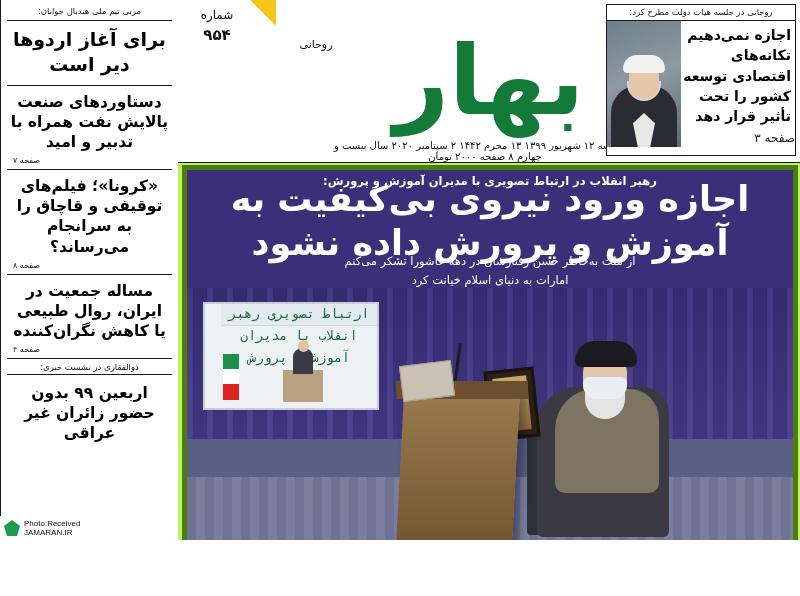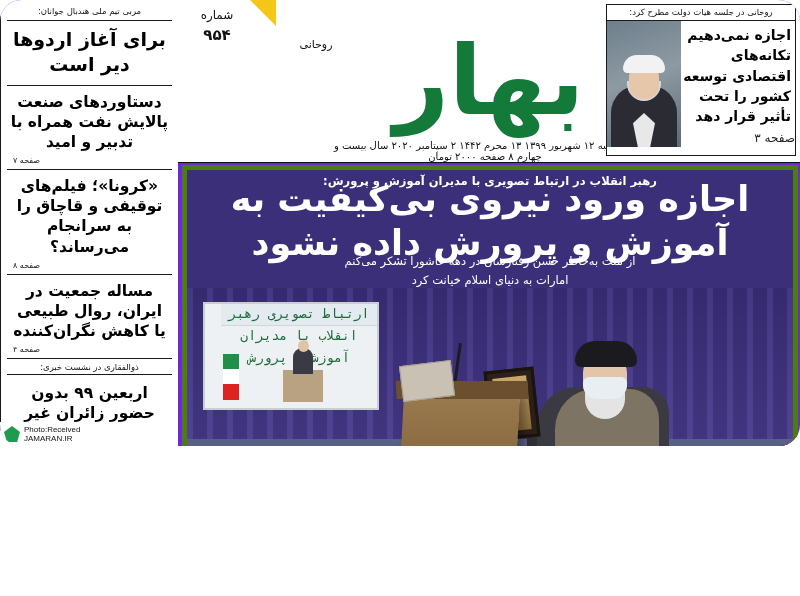--- a/index.html
+++ b/index.html
@@ -3,25 +3,24 @@
 <meta charset="utf-8">
 <style>
   * { box-sizing: border-box; }
   html, body {
     margin: 0; padding: 0;
     background: #ffffff;
     font-family: "DejaVu Sans", "Liberation Sans", sans-serif;
   }
   #page {
     position: relative;
-    width: 800px; height: 446px;
-    background: #6d28d9;
+    width: 800px; height: 540px;
+    background: #bef264;
     overflow: hidden;
     direction: rtl;
-    border-radius: 21px;
   }
 
   
   .sidebar {
     position: absolute;
     top: 0; left: 0;
     width: 178px; height: 596px;
     background: #ffffff;
     border-left: 1px solid #1a1a1a;
     direction: rtl;

